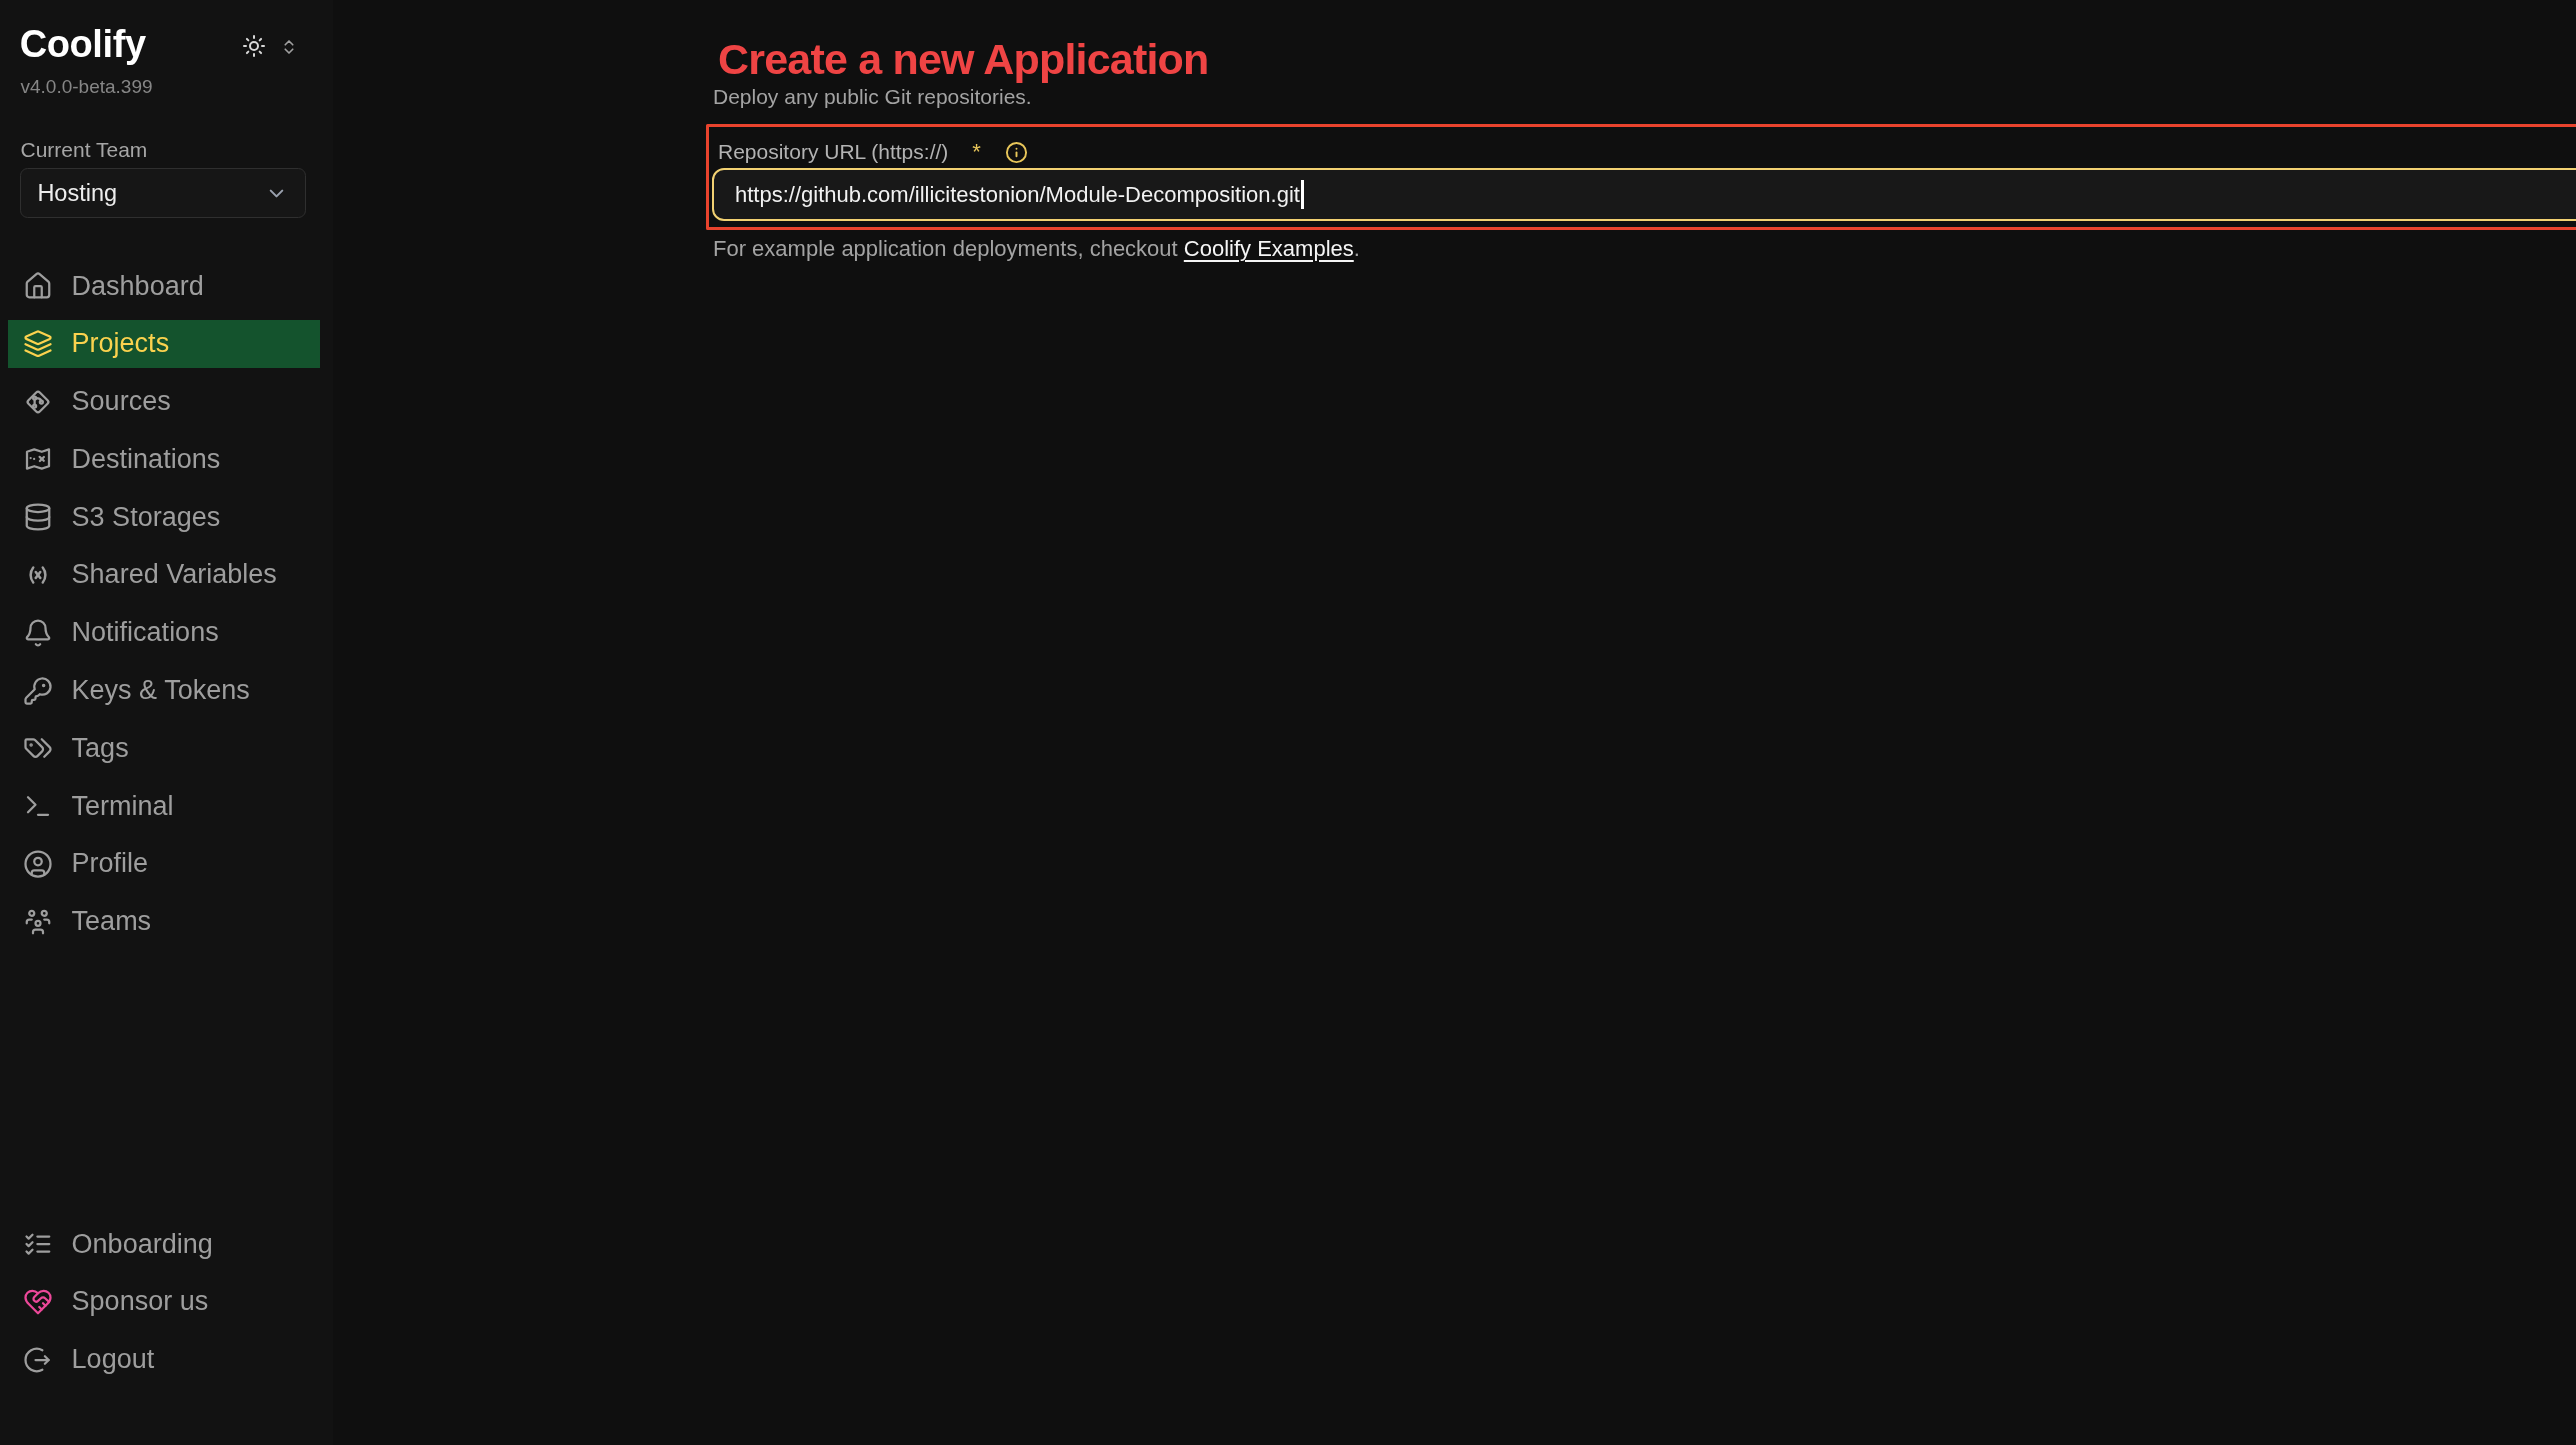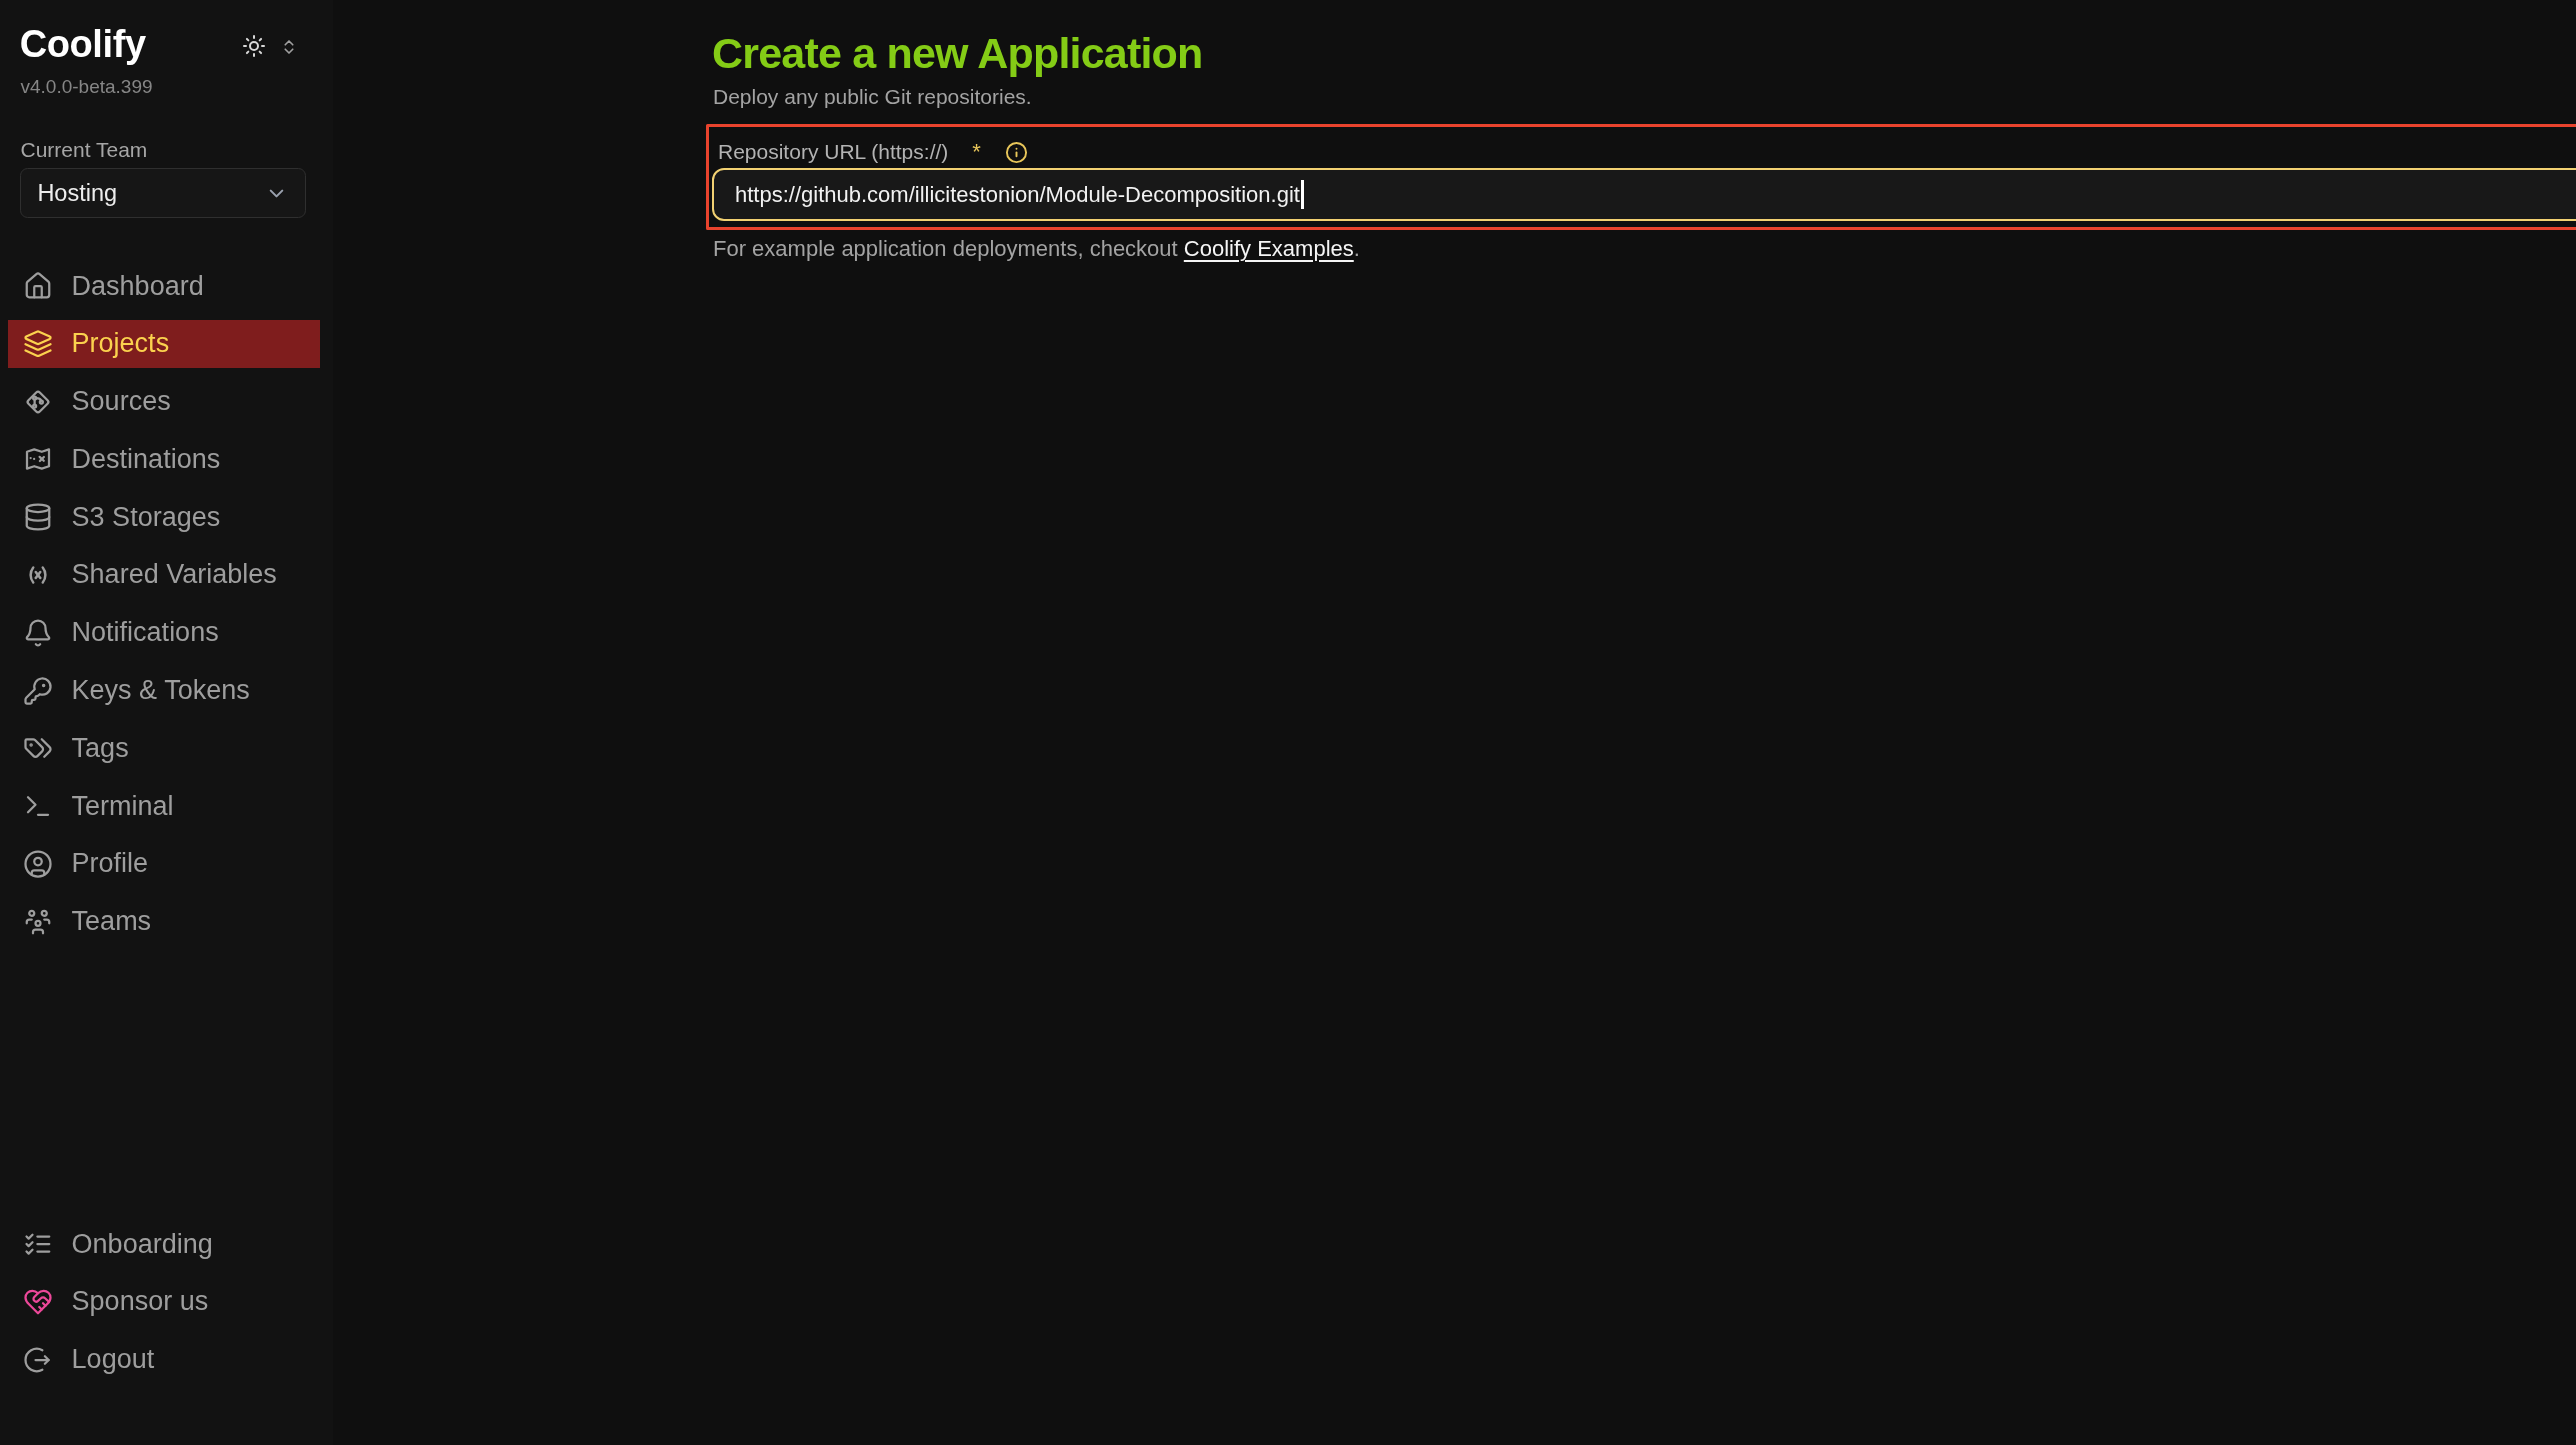--- a/index.html
+++ b/index.html
@@ -13,26 +13,26 @@
   .icon-btn{position:absolute;background:none;border:none;padding:0;margin:0;color:#d8d8d8;cursor:pointer;line-height:0;}
   .theme-btn{left:242px;top:34px;}
   .expand-btn{left:280px;top:38px;color:#9f9f9f;}
   .team-label{position:absolute;left:20.5px;top:138px;font-size:21px;color:#a6a6a6;}
   .team-select{position:absolute;left:19.7px;top:168px;width:286px;height:50px;border:1.5px solid #2f2f2f;border-radius:7.6px;background:#161616;display:flex;align-items:center;padding:0 16.7px;box-sizing:border-box;color:#ededed;font-size:23.5px;cursor:pointer;}
   .team-select .chev{margin-left:auto;color:#99a0ad;line-height:0;}
   .nav{position:absolute;left:0;top:262px;width:333px;}
   .footer-nav{position:absolute;left:0;top:1220px;width:333px;}
   .nav-item{height:48px;margin:0 13px 9.8px 7.6px;padding-left:15px;display:flex;align-items:center;gap:19px;color:#9e9e9e;font-size:27px;cursor:pointer;}
   .nav-item svg{width:30px;height:30px;flex:none;}
-  .nav-item.active{background:#7f1d1d;color:#fbd24e;}
+  .nav-item.active{background:#14532d;color:#fbd24e;}
   .nav-item .pink{color:#ec4899;}
 
   
   .main{position:absolute;left:333px;top:0;right:0;bottom:0;background:#0f0f0f;}
-  .title{position:absolute;left:379px;top:29px;margin:0;font-size:43px;font-weight:700;color:#84cc16;letter-spacing:-0.8px;}
+  .title{position:absolute;left:379px;top:29px;margin:6px;font-size:43px;font-weight:700;color:#ef4444;letter-spacing:-0.8px;}
   .subtitle{position:absolute;left:380px;top:85px;font-size:21px;color:#a3a3a3;}
   .annotation{position:absolute;left:373px;top:124px;width:1962px;height:106px;border:3.8px solid #e8432d;border-radius:1.5px;box-sizing:border-box;pointer-events:none;z-index:5;}
   .field-label-row{position:absolute;left:385px;top:139px;display:flex;align-items:center;gap:24px;font-size:21px;color:#b3b3b3;}
   .star{color:#e8c65a;font-size:22px;}
   .info{color:#e8c65a;line-height:0;cursor:pointer;}
   .url-input{position:absolute;left:379px;top:168px;width:1947px;height:53px;box-sizing:border-box;border:2.3px solid #f2d172;border-radius:12px;background:#181818;display:flex;align-items:center;padding:0 21px;font-size:22px;color:#f2f2f2;white-space:nowrap;overflow:hidden;cursor:text;}
   .caret{display:inline-block;width:2.3px;height:29px;background:#ffffff;margin-left:1.5px;}
   .helper{position:absolute;left:380px;top:236px;font-size:22px;color:#a3a3a3;}
   .helper a{color:#f5f5f5;text-decoration:underline;text-underline-offset:3.8px;cursor:pointer;}
 </style>

